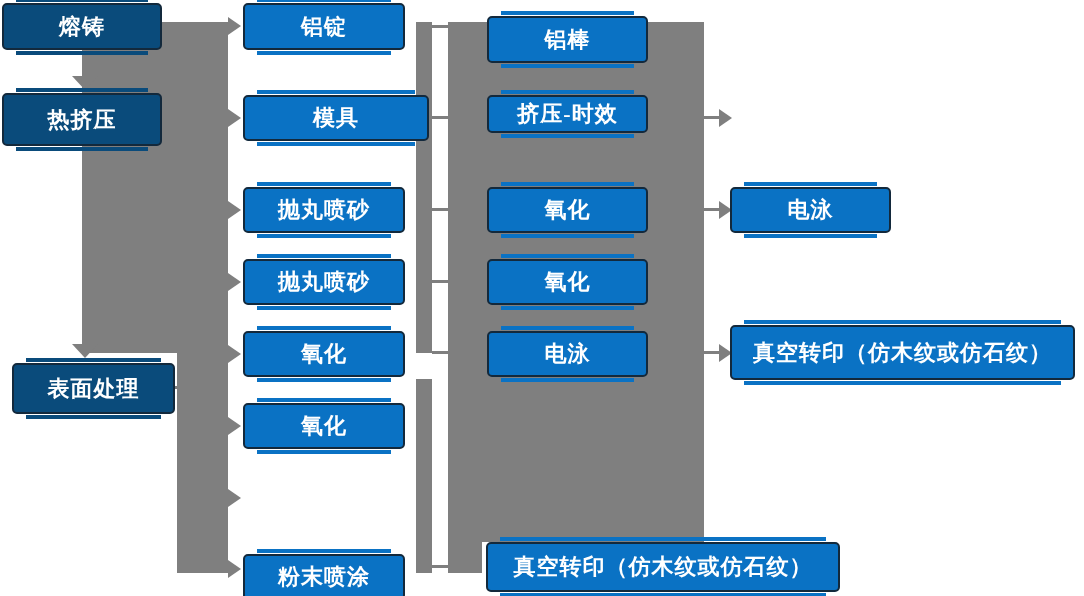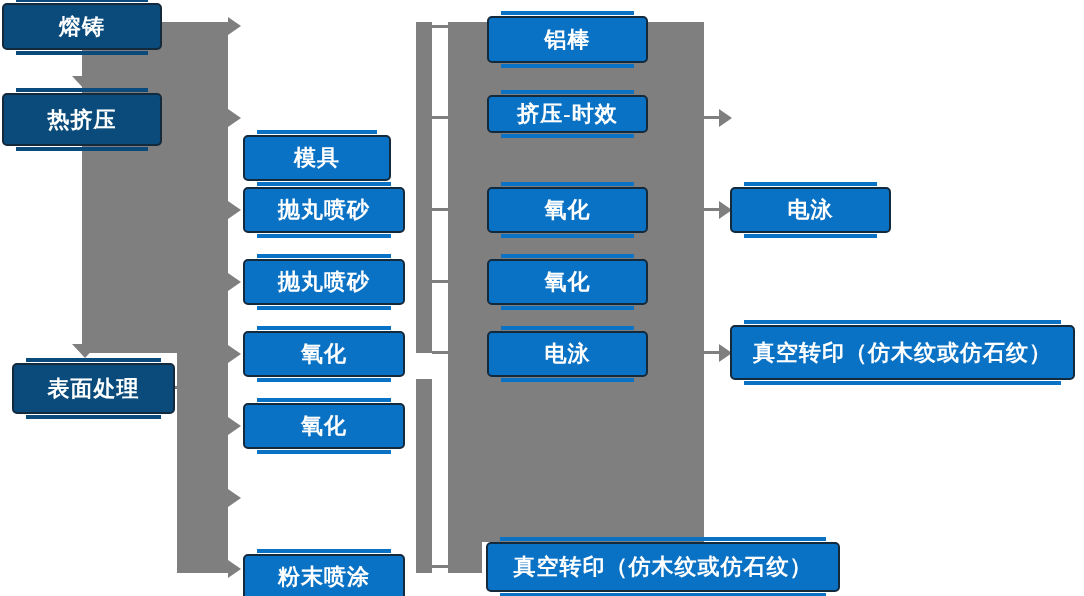--- a/index.html
+++ b/index.html
@@ -92,21 +92,22 @@
   <div class="arrow-right" style="left:719px; top:109px;"></div>
   <div class="gray-shape" style="left:700px; top:208px; width:20px; height:3px;"></div>
   <div class="arrow-right" style="left:719px; top:201px;"></div>
   <div class="gray-shape" style="left:700px; top:351px; width:20px; height:3px;"></div>
   <div class="arrow-right" style="left:719px; top:344px;"></div>
 
   <div class="box dark" style="left:2px; top:3px;   width:160px; height:47px;">熔铸</div>
   <div class="box dark" style="left:2px; top:93px;  width:160px; height:53px;">热挤压</div>
   <div class="box dark" style="left:0px; top:363px; width:163px; height:51px;margin-left:12px;">表面处理</div>
 
-  <div class="box bright" style="left:243px; top:95px;  width:148px; height:46px;margin-top:40px;">模具</div>
+  <div class="box bright" style="left:243px; top:3px;   width:162px; height:47px;">铝锭</div>
+  <div class="box bright" style="left:243px; top:95px;  width:186px; height:46px;">模具</div>
   <div class="box bright" style="left:243px; top:187px; width:162px; height:46px;">抛丸喷砂</div>
   <div class="box bright" style="left:243px; top:259px; width:162px; height:46px;">抛丸喷砂</div>
   <div class="box bright" style="left:243px; top:331px; width:162px; height:46px;">氧化</div>
   <div class="box bright" style="left:243px; top:403px; width:162px; height:46px;">氧化</div>
   <div class="box bright" style="left:243px; top:554px; width:162px; height:46px;">粉末喷涂</div>
 
   <div class="box bright" style="left:487px; top:16px;   width:161px; height:47px;">铝棒</div>
   <div class="box bright" style="left:487px; top:95px;  width:161px; height:38px;">挤压-时效</div>
   <div class="box bright" style="left:487px; top:187px; width:161px; height:46px;">氧化</div>
   <div class="box bright" style="left:487px; top:259px; width:161px; height:46px;">氧化</div>

